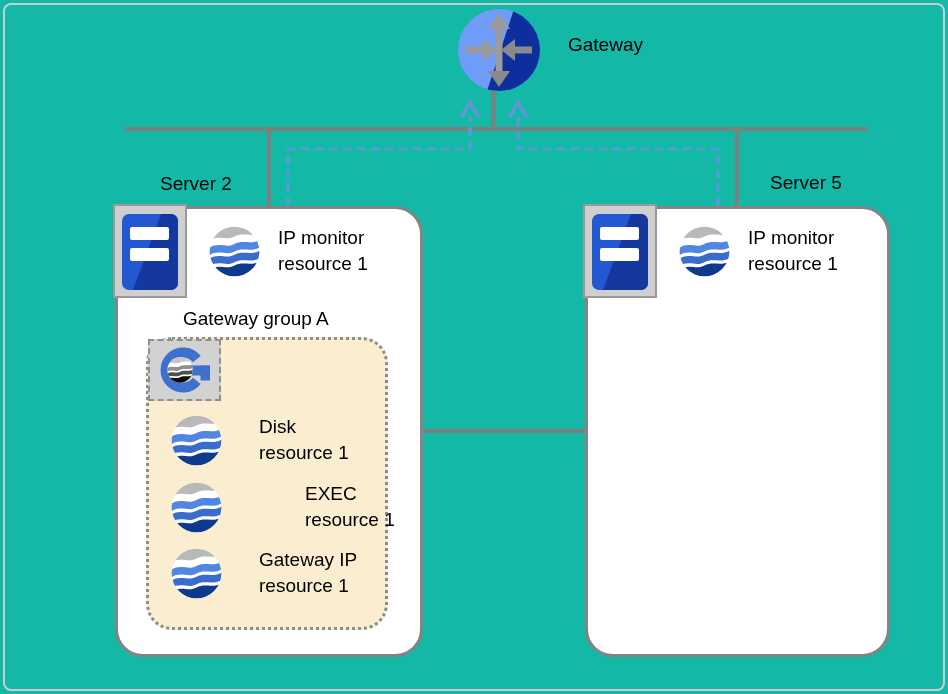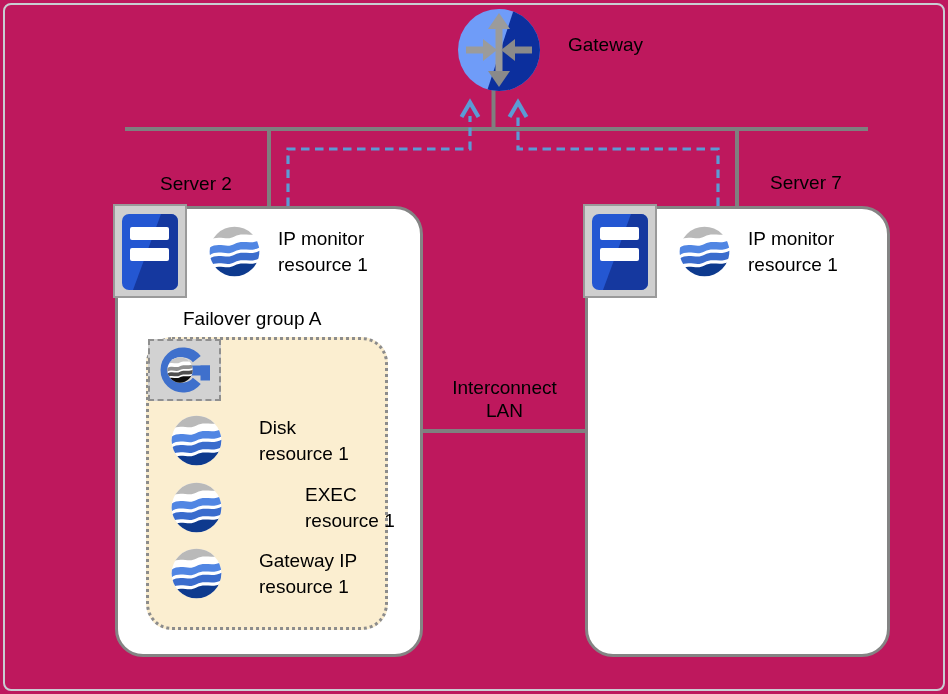--- a/index.html
+++ b/index.html
@@ -1,19 +1,19 @@
 <!DOCTYPE html>
 <html><head>
 <meta charset="utf-8">
 <style>
   html,body { margin:0; padding:0; background:#ffffff; }
   .canvas {
     position:relative; width:948px; height:694px;
     font-family:"Liberation Sans", sans-serif; color:#000;
-    background:#be185d; overflow:hidden;
+    background:#14b8a6; overflow:hidden;
   }
   .frame {
     position:absolute; inset:3px; border:2px solid #c9cdd2;
     border-radius:8px; pointer-events:none;
   }
   .lines-layer { position:absolute; left:0; top:0; z-index:1; }
   .lbl { position:absolute; font-size:19px; line-height:27px; white-space:nowrap; z-index:4; }
   .lbl.center { text-align:center; }
   .server-box {
     position:absolute; width:308px; height:451px; top:206px;
@@ -24,21 +24,21 @@
     position:absolute; left:146px; top:337px; width:242px; height:293px;
     background:#fbeed0; border:3px dotted #8c8c8c; border-radius:26px;
     box-sizing:border-box; z-index:3;
   }
   .server-panel { position:absolute; width:74px; height:94px; z-index:4; }
   .group-panel {
     position:absolute; left:148px; top:339px; width:73px; height:62px;
     background:#d2d2d2; border:2px dashed #8f8f8f; box-sizing:border-box;
     display:flex; align-items:center; justify-content:center; z-index:4;
   }
-  .row { position:absolute; display:flex; align-items:center; z-index:4; }
+  .row { position:absolute; display:flex; z-index:4; }
   .row .ball { width:53px; height:53px; flex:0 0 auto; }
   .row .txt { font-size:19px; line-height:26px; white-space:nowrap; }
   .row .txt.g17 { margin-left:17px; }
   .row .txt.g26 { margin-left:36px; }
   .defs-holder { position:absolute; width:0; height:0; overflow:hidden; }
 </style>
 </head>
 <body>
 
 <div class="canvas">
@@ -116,21 +116,21 @@
         <polygon points="28,33 42,44 28,55"></polygon>
         <rect x="59" y="40.5" width="18" height="7" fill="#8a8a8a"></rect>
         <polygon points="60,33 46,44 60,55" fill="#8a8a8a"></polygon>
       </g>
     </g>
   </svg>
   <div class="lbl" style="left:568px; top:31px;">Gateway</div>
 
 
   <div class="lbl" style="left:160px; top:170px;">Server 2</div>
-  <div class="lbl" style="left:770px; top:169px;">Server 7</div>
+  <div class="lbl" style="left:770px; top:169px;">Server 5</div>
 
   <div class="server-box" style="left:115px;"></div>
   <div class="server-box" style="left:585px; width:305px;"></div>
 
   <svg class="server-panel" style="left:113px; top:204px;" viewBox="0 0 74 94">
       <use href="#serverTower"></use>
     </svg>
   <svg class="server-panel" style="left:583px; top:204px;" viewBox="0 0 74 94">
       <use href="#serverTower"></use>
     </svg>
@@ -147,21 +147,21 @@
   <div class="row" style="left:678px; top:225px;">
     <svg class="ball" viewBox="0 0 64 64">
         <use href="#ballBlue"></use>
       </svg>
     <div class="txt g17">
       <div>IP monitor</div>
       <div>resource 1</div>
     </div>
   </div>
 
-  <div class="lbl" style="left:183px; top:305px;">Failover group A</div>
+  <div class="lbl" style="left:183px; top:305px;">Gateway group A</div>
   <div class="group-box"></div>
   <div class="group-panel">
     <svg width="56" height="54" viewBox="0 0 56 54">
       <use href="#gLogo"></use>
     </svg>
   </div>
 
   <div class="row" style="left:170px; top:414px;">
     <svg class="ball" viewBox="0 0 64 64">
         <use href="#ballBlue"></use>
@@ -183,19 +183,15 @@
   <div class="row" style="left:170px; top:547px;">
     <svg class="ball" viewBox="0 0 64 64">
         <use href="#ballBlue"></use>
       </svg>
     <div class="txt g26">
       <div>Gateway IP</div>
       <div>resource 1</div>
     </div>
   </div>
 
-  <div class="lbl center" style="left:421px; top:376px; width:167px; line-height:23px;">
-    <div>Interconnect</div>
-    <div>LAN</div>
-  </div>
 
   <div class="frame"></div>
 </div>
 
 </body></html>

